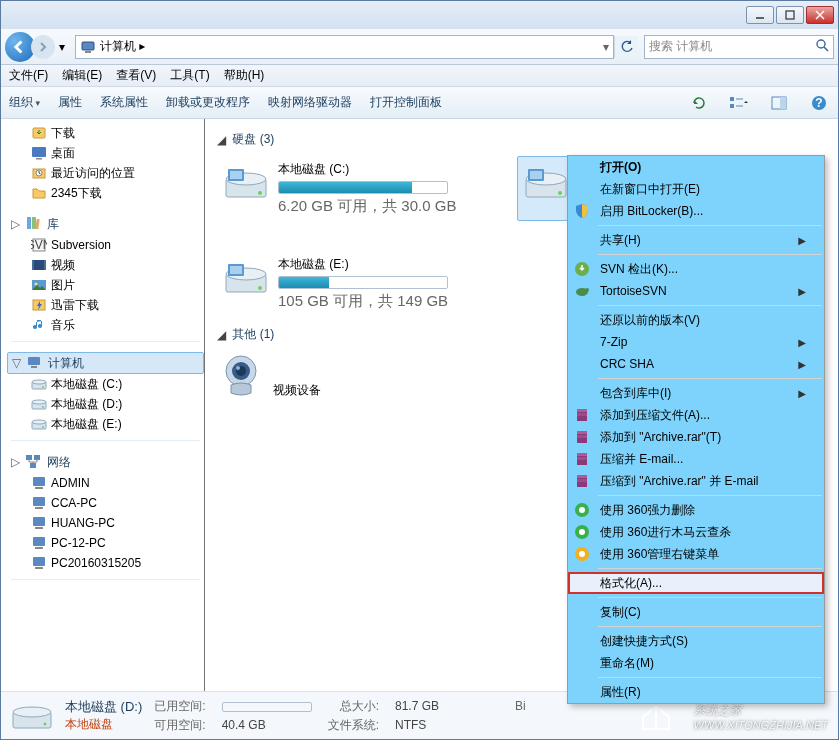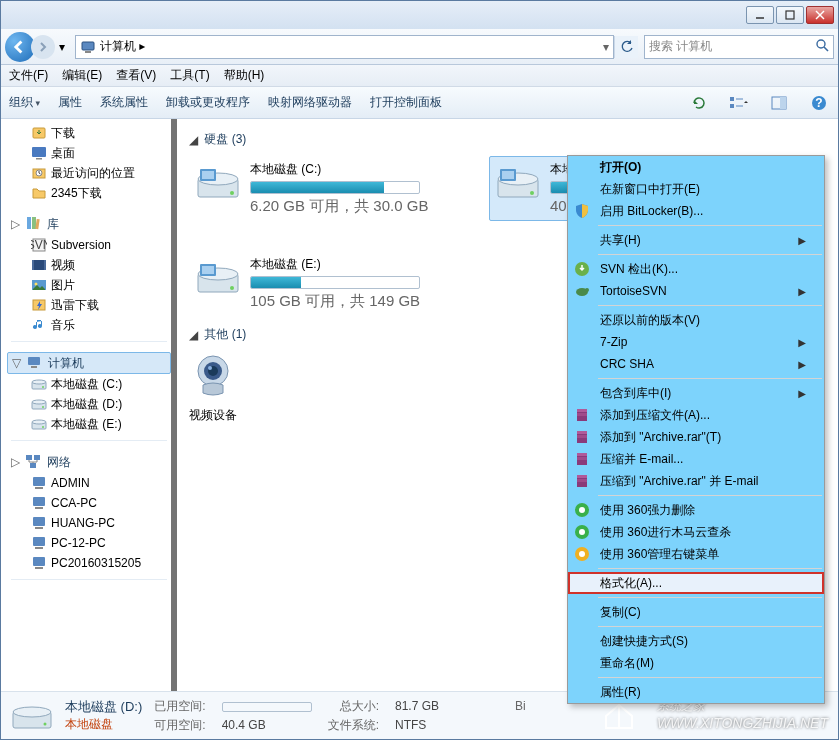--- a/index.html
+++ b/index.html
@@ -27,21 +27,21 @@
 .menubar { height: 22px; background: linear-gradient(to bottom, #f2f6fb, #e6edf5); display: flex; align-items: center; padding: 0 8px; gap: 14px; border-bottom: 1px solid #d0dae6; }
 .menubar span { cursor: pointer; }
 
 .toolbar { height: 32px; background: linear-gradient(to bottom, #f7fbfe, #e4edf6); display: flex; align-items: center; padding: 0 8px; gap: 18px; border-bottom: 1px solid #c8d6e6; color: #1a3a5a; }
 .toolbar .tool-item { cursor: pointer; }
 .toolbar .tool-item.dd::after { content: " ▾"; font-size: 9px; color: #456; }
 .toolbar .spacer { flex: 1; }
 .tool-icon { width: 22px; height: 22px; display: flex; align-items: center; justify-content: center; cursor: pointer; }
 
 .body-split { display: flex; height: calc(100% - 28px - 36px - 22px - 32px - 48px); }
-.sidebar { width: 176px; border-right: 6px solid #737373; overflow-y: auto; padding: 4px 0 4px 6px; background: #fff; }
+.sidebar { width: 204px; border-right: 1px solid #737373; overflow-y: auto; padding: 4px 0 4px 6px; background: #fff; }
 .tree-item { display: flex; align-items: center; height: 20px; padding: 1px 4px; cursor: pointer; gap: 4px; }
 .tree-item.indent1 { padding-left: 24px; }
 .tree-item.indent2 { padding-left: 24px; }
 .tree-item .t-icon { width: 16px; height: 16px; display: inline-flex; align-items: center; justify-content: center; }
 .tree-group { display: flex; align-items: center; height: 22px; padding-left: 4px; gap: 4px; margin-top: 10px; }
 .tree-group .expand { width: 10px; color: #666; }
 .tree-group .g-icon { width: 18px; height: 18px; }
 .tree-group .g-label { color: #1a3a5a; }
 .tree-sep { height: 1px; background: #e4ecf4; margin: 6px 4px; }
 
@@ -50,40 +50,40 @@
 .group-header .arrow { width: 12px; color: #444; }
 .drive-row { display: flex; gap: 30px; flex-wrap: wrap; margin-bottom: 10px; }
 .drive { display: flex; align-items: flex-start; gap: 8px; width: 270px; padding: 4px; border: 1px solid transparent; border-radius: 2px; }
 .drive.selected { background: #d4e9fa; border-color: #7cb8e8; }
 .drive-icon { width: 48px; height: 42px; display: flex; align-items: center; justify-content: center; }
 .drive-info { flex: 1; }
 .drive-name { margin-bottom: 3px; }
 .capacity-bar { width: 170px; height: 13px; border: 1px solid #b0c0d0; background: #fff; border-radius: 2px; overflow: hidden; margin-bottom: 3px; }
 .capacity-fill { height: 100%; background: linear-gradient(to bottom, #3fb8d8, #1a8db0); }
 .drive-stats { font-size: 15px; color: #666; }
-.device-row { display: flex; align-items: flex-start; gap: 8px; flex-direction: column; }
+.device-row { display: flex; align-items: flex-end; gap: 8px; }
 .device-icon { width: 48px; height: 48px; }
 
 .statusbar { height: 48px; border-top: 1px solid #d8e2ec; background: #f4f8fc; display: flex; align-items: center; padding: 4px 10px; gap: 12px; font-size: 11px; color: #444; }
 .sb-icon { width: 42px; height: 36px; }
 .sb-cols { display: grid; grid-template-columns: auto auto auto auto auto auto; gap: 2px 16px; align-items: center; }
 .sb-label { color: #666; text-align: right; }
 .sb-bar { width: 90px; height: 10px; border: 1px solid #b0c0d0; border-radius: 2px; overflow: hidden; display: inline-block; vertical-align: middle; }
 .sb-bar-fill { height: 100%; background: linear-gradient(to bottom, #3fb8d8, #1a8db0); }
 
 .context-menu { position: absolute; top: 154px; left: 566px; width: 258px; background: #7dd3fc; border: 1px solid #9a9a9a; box-shadow: 3px 3px 6px rgba(0,0,0,0.25); padding: 0; z-index: 100; }
 .cm-item { display: flex; align-items: center; height: 22px; padding: 0 18px 0 32px; position: relative; cursor: pointer; }
 .cm-item.highlighted { background: #e8f1fb; border: 2px solid #d0322a; padding: 0 16px 0 30px; }
 .cm-icon { position: absolute; left: 6px; width: 16px; height: 16px; display: flex; align-items: center; justify-content: center; }
 .cm-arrow { margin-left: auto; font-size: 10px; color: #333; }
 .cm-sep { height: 1px; background: #d4d4d4; margin: 3px 2px 3px 30px; }
 .cm-item .bold { font-weight: bold; }
 
 .watermark { position: absolute; right: 10px; bottom: 8px; color: rgba(255,255,255,0.85); font-size: 18px; font-style: italic; display: flex; align-items: center; gap: 21px; text-shadow: 0 0 3px rgba(0,0,0,0.6); pointer-events: none; }
-.watermark .wm-sub { font-size: 14px; display: block; }
+.watermark .wm-sub { font-size: 11px; display: block; }
 
 
 .ico-folder { fill: #f7c968; stroke: #c89a3a; }
 .ico-drive { fill: #d8e4ec; stroke: #90a8bc; }
 .ico-monitor { fill: #5a88c0; stroke: #2a5080; }
 </style>
 </head>
 <body>
 
 <div class="window">

